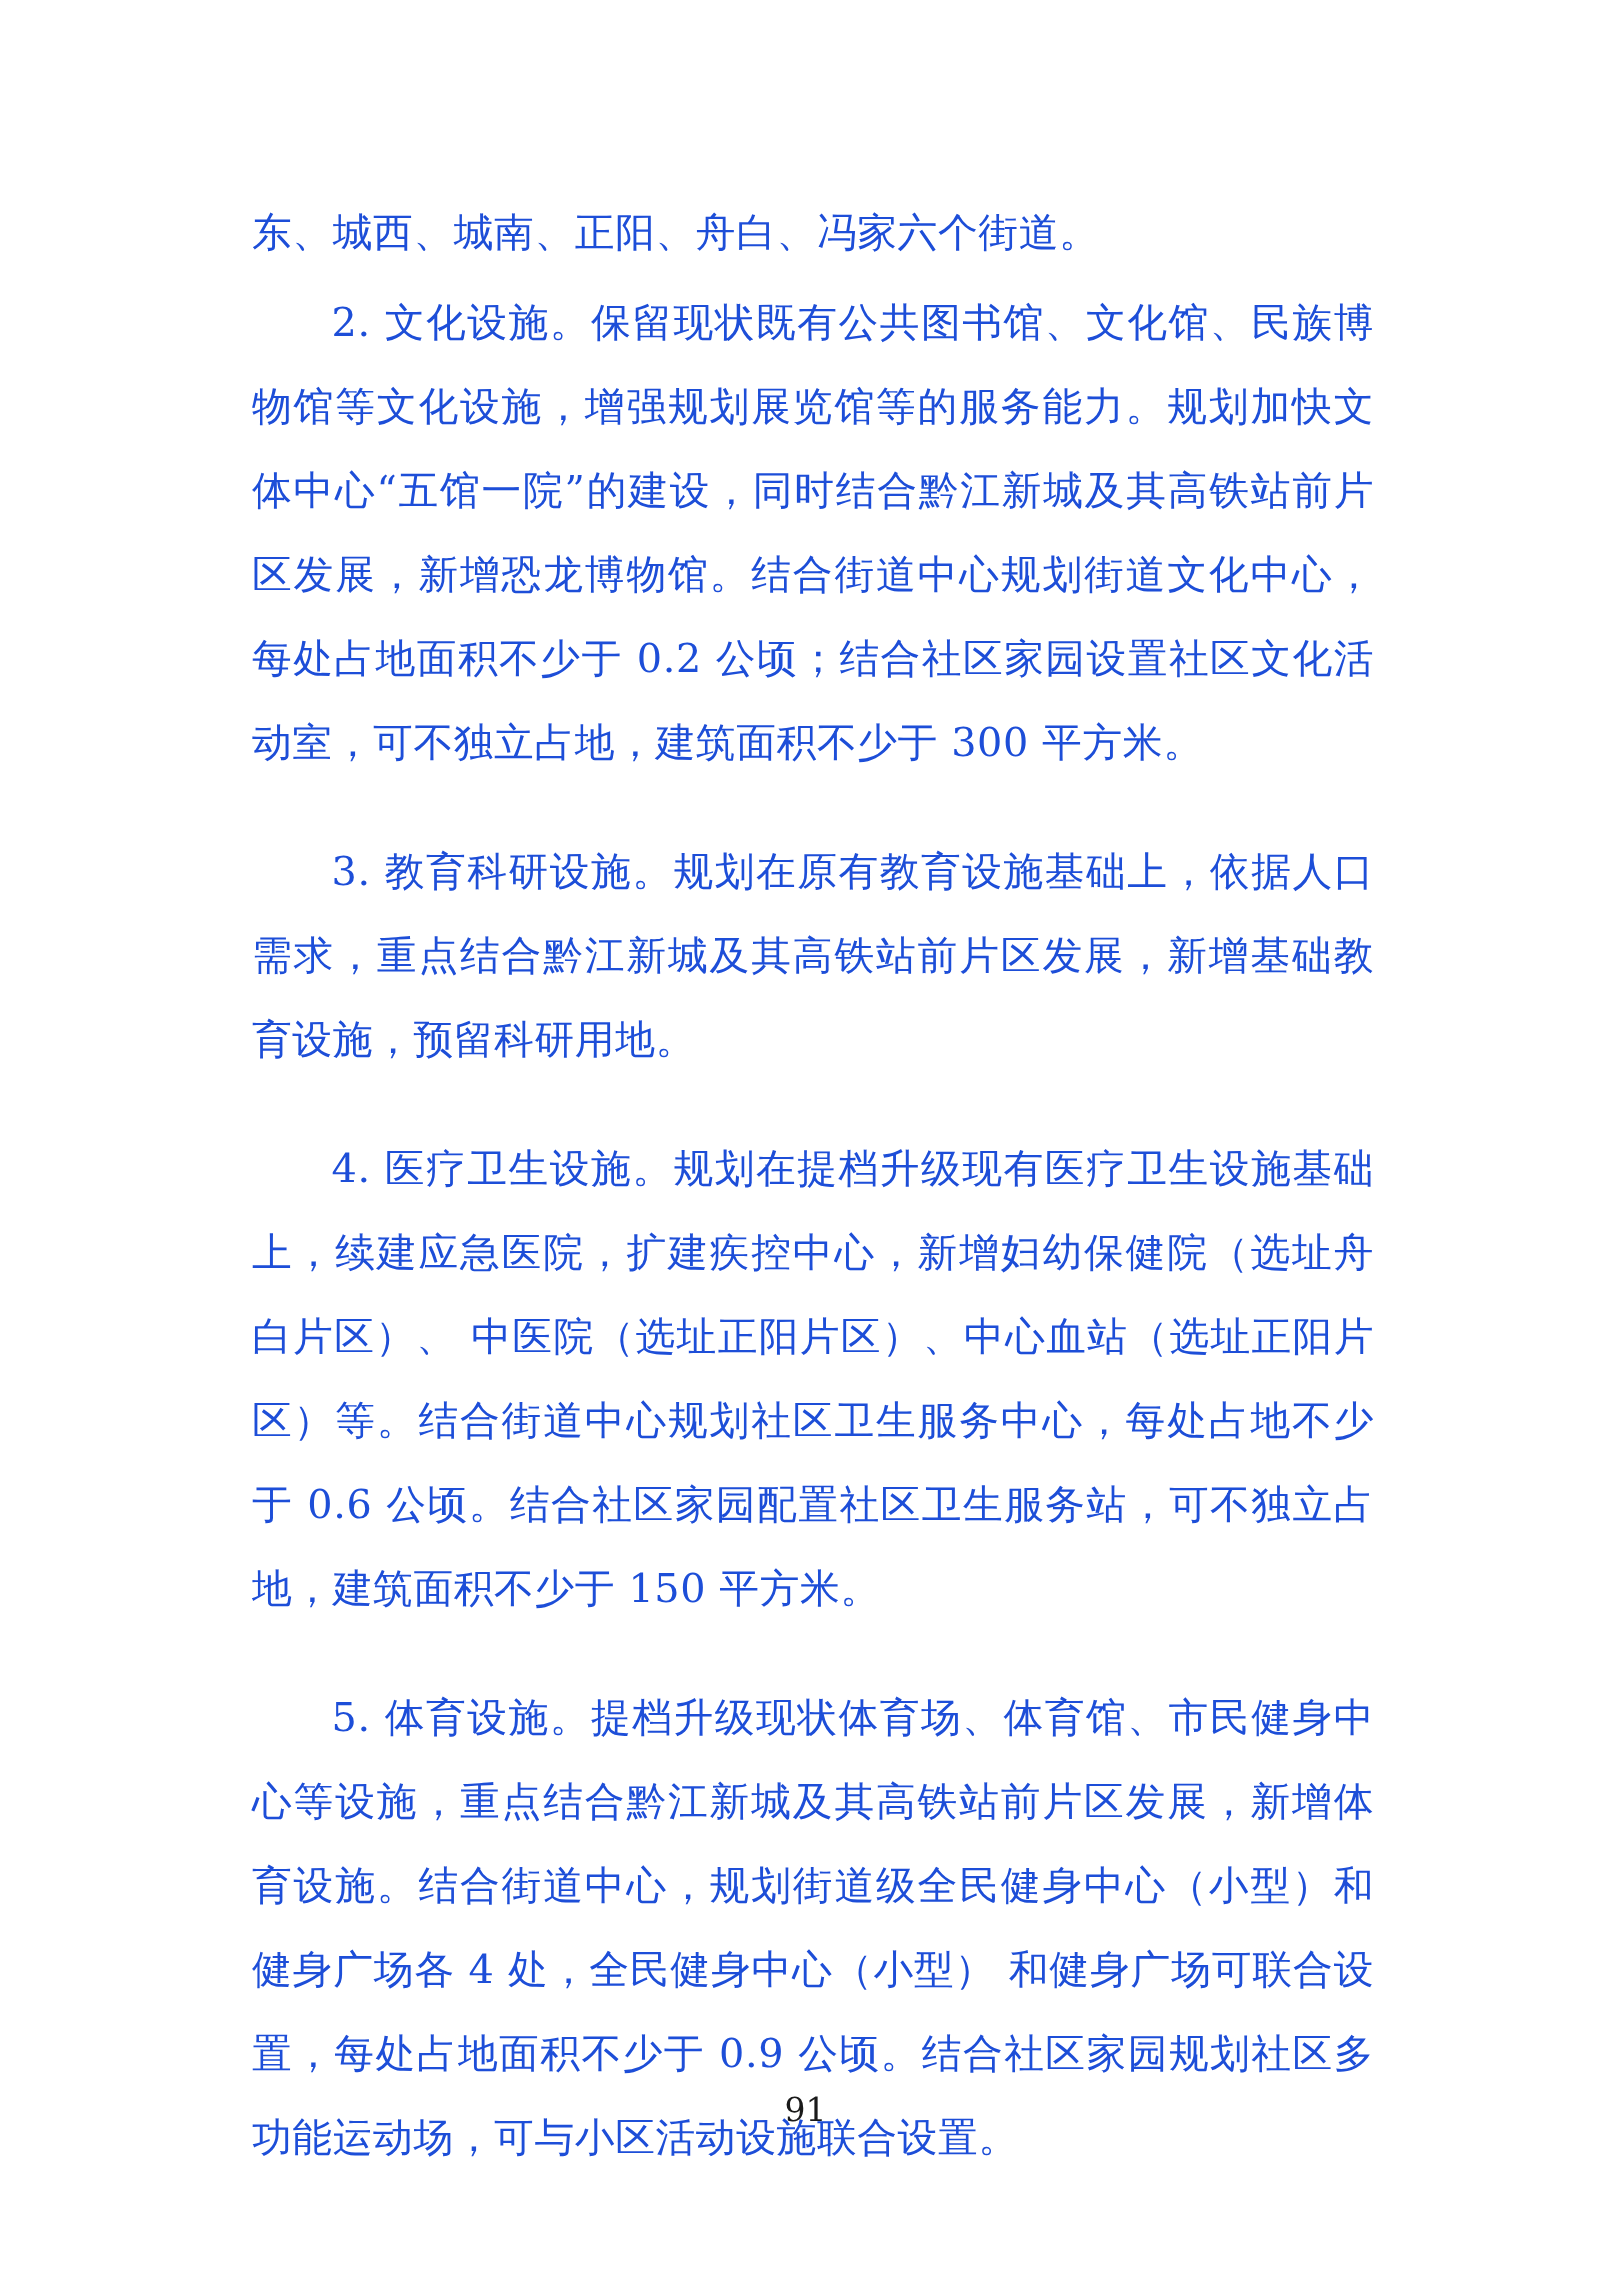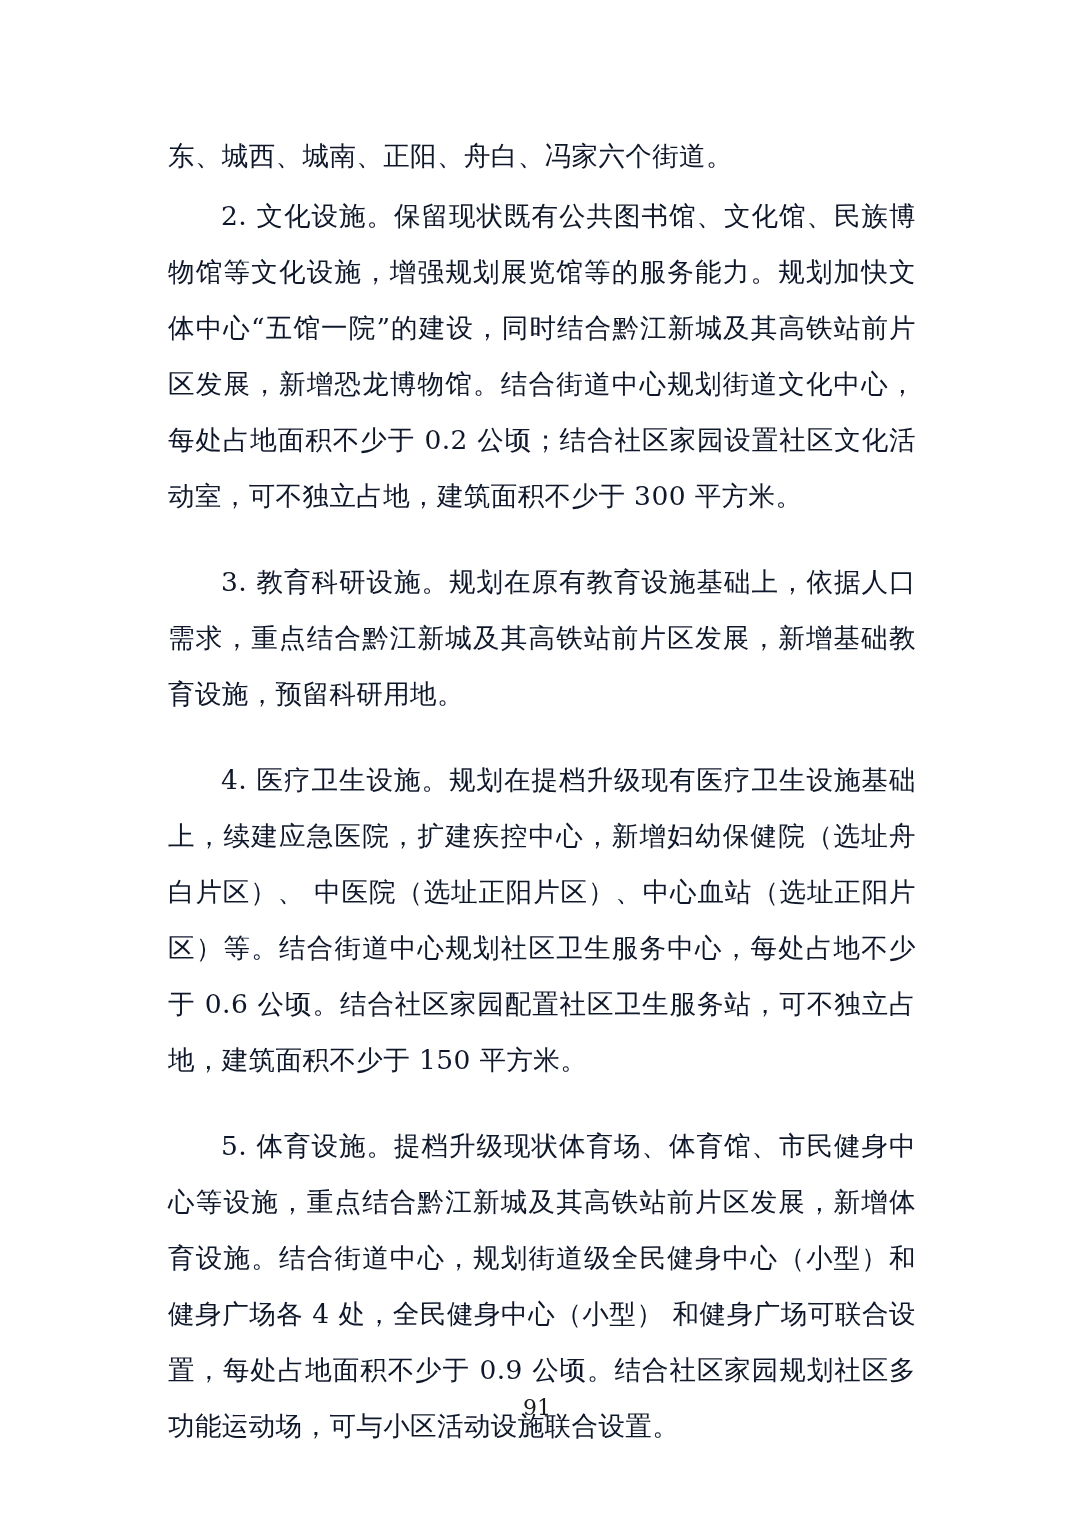--- a/index.html
+++ b/index.html
@@ -24,21 +24,21 @@
     top: 128px;
     width: 748px;
   }
   p {
     margin: 0;
     font-size: 26.5px;
     line-height: 56px;
     text-align: justify;
     text-justify: inter-ideograph;
     letter-spacing: 0.4px;
-    color: #0f172a;
+    color: #1d4ed8;
   }
   p.indent {
     text-indent: 2em;
   }
   p.gap-small {
     margin-top: 4px;
   }
   p.gap-med {
     margin-top: 30px;
   }

